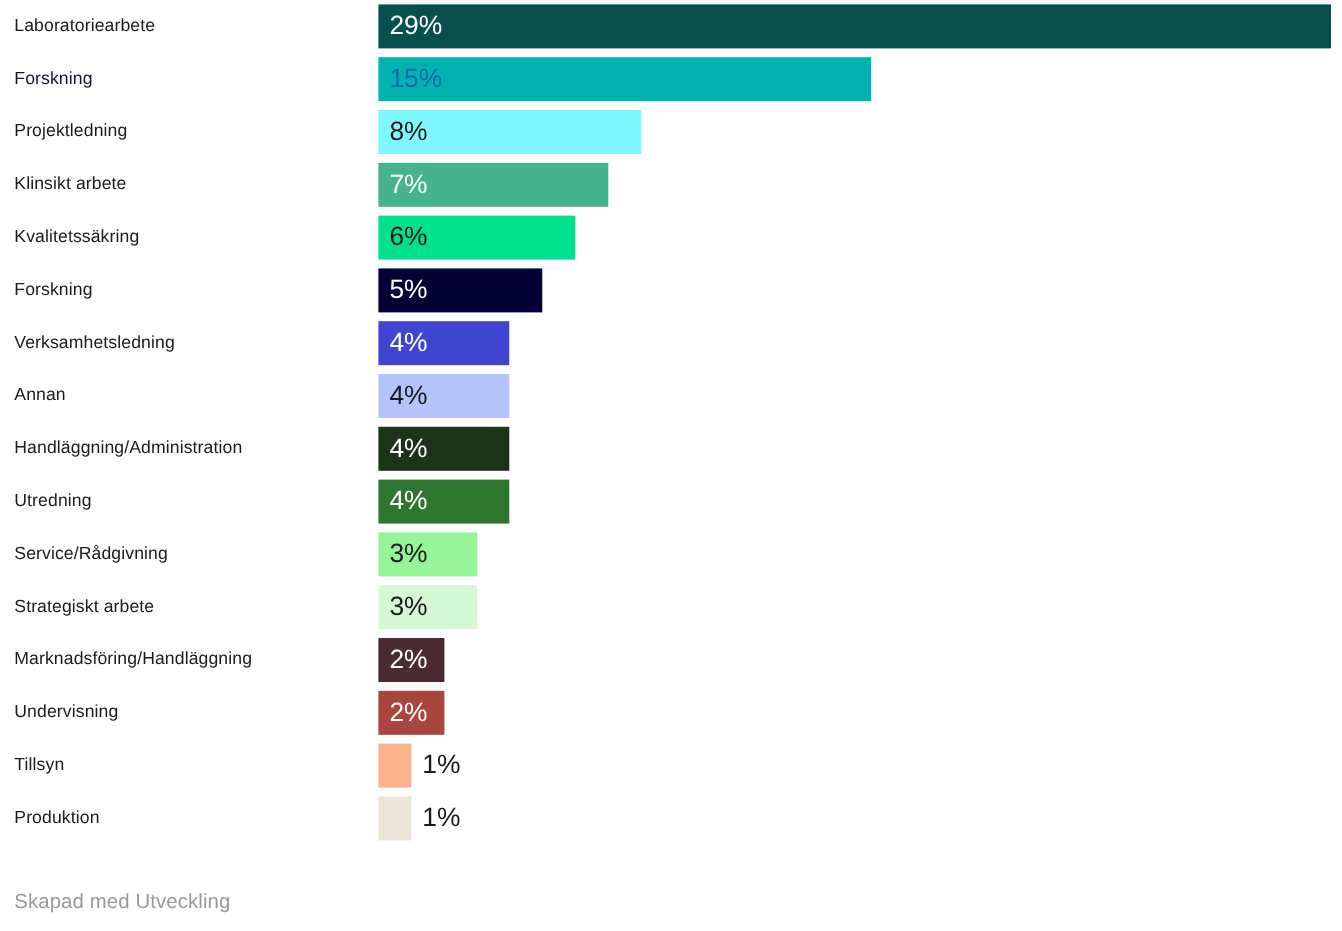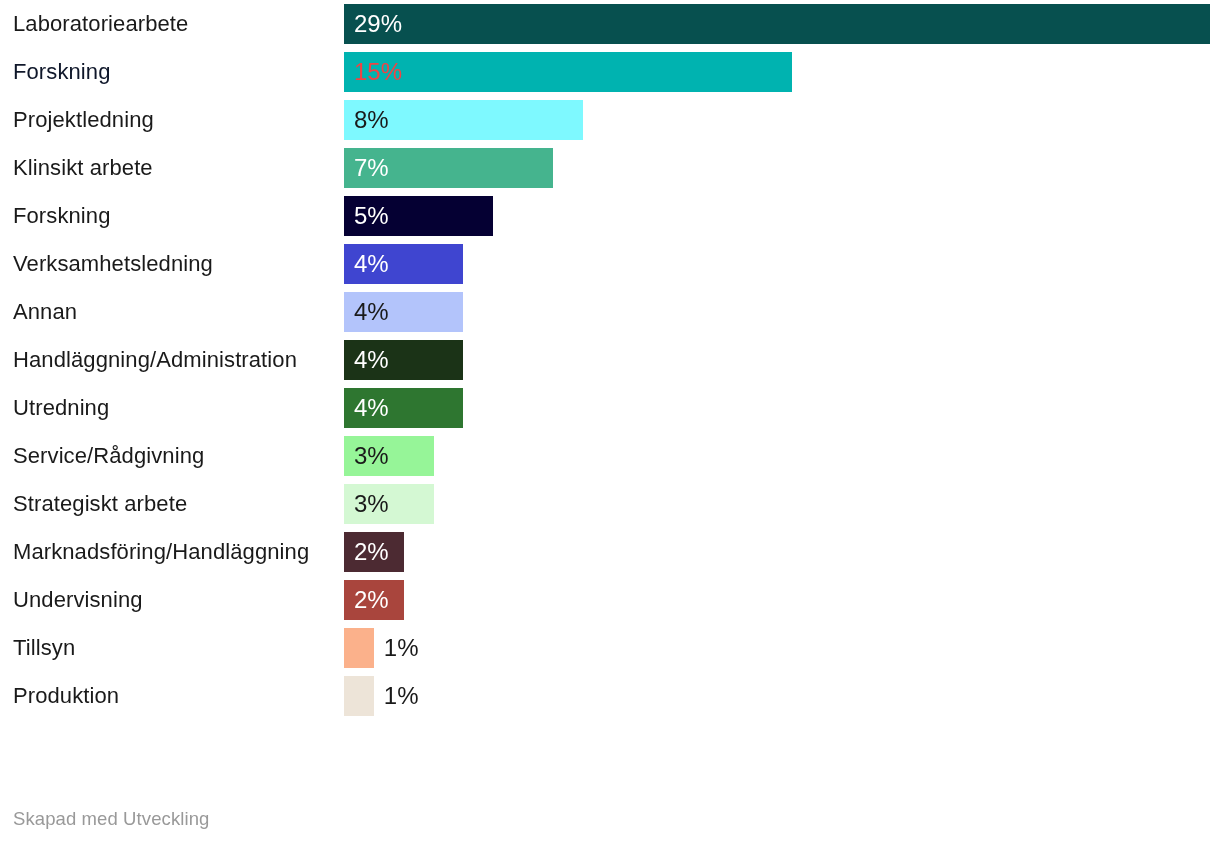--- a/index.html
+++ b/index.html
@@ -31,21 +31,21 @@
     height: 48px;
     width: 1220px;
   }
   .row-label {
     position: absolute;
     left: 13px;
     top: 0;
     height: 48px;
     line-height: 48px;
     width: 316px;
-    font-size: 22px;
+    font-size: 16px;
     color: #1a1a1a;
     white-space: nowrap;
     letter-spacing: 0.1px;
   }
   .bar-track {
     position: absolute;
     left: 344px;
     top: 0;
     height: 48px;
     right: 0;
@@ -90,38 +90,45 @@
         <div class="row-label" style="color: rgb(26, 26, 26);">Laboratoriearbete</div>
         <div class="bar-track">
           <div class="bar" style="width: 865.65px; background: rgb(7, 80, 79);"></div>
           <div class="bar-value inside" style="color: rgb(255, 255, 255);">29%</div>
         </div>
       </div>
       <div class="bar-row">
         <div class="row-label" style="color: #0f172a;">Forskning</div>
         <div class="bar-track">
           <div class="bar" style="width: 447.75px; background: rgb(0, 179, 176);"></div>
-          <div class="bar-value inside" style="color: #ef4444;">15%</div>
+          <div class="bar-value inside" style="color: #0369a1;">15%</div>
         </div>
       </div>
       <div class="bar-row">
         <div class="row-label" style="color: rgb(26, 26, 26);">Projektledning</div>
         <div class="bar-track">
           <div class="bar" style="width: 238.8px; background: rgb(126, 249, 255);"></div>
           <div class="bar-value inside" style="color: rgb(26, 26, 26);">8%</div>
         </div>
       </div>
       <div class="bar-row">
         <div class="row-label" style="color: rgb(26, 26, 26);">Klinsikt arbete</div>
         <div class="bar-track">
           <div class="bar" style="width: 208.95px; background: rgb(69, 180, 142);"></div>
           <div class="bar-value inside" style="color: rgb(255, 255, 255);">7%</div>
         </div>
       </div>
       <div class="bar-row">
+        <div class="row-label" style="color: rgb(26, 26, 26);">Kvalitetssäkring</div>
+        <div class="bar-track">
+          <div class="bar" style="width: 179.1px; background: rgb(0, 224, 143);"></div>
+          <div class="bar-value inside" style="color: rgb(26, 26, 26);">6%</div>
+        </div>
+      </div>
+      <div class="bar-row">
         <div class="row-label" style="color: rgb(26, 26, 26);">Forskning</div>
         <div class="bar-track">
           <div class="bar" style="width: 149.25px; background: rgb(5, 0, 51);"></div>
           <div class="bar-value inside" style="color: rgb(255, 255, 255);">5%</div>
         </div>
       </div>
       <div class="bar-row">
         <div class="row-label" style="color: rgb(26, 26, 26);">Verksamhetsledning</div>
         <div class="bar-track">
           <div class="bar" style="width: 119.4px; background: rgb(63, 69, 208);"></div>

